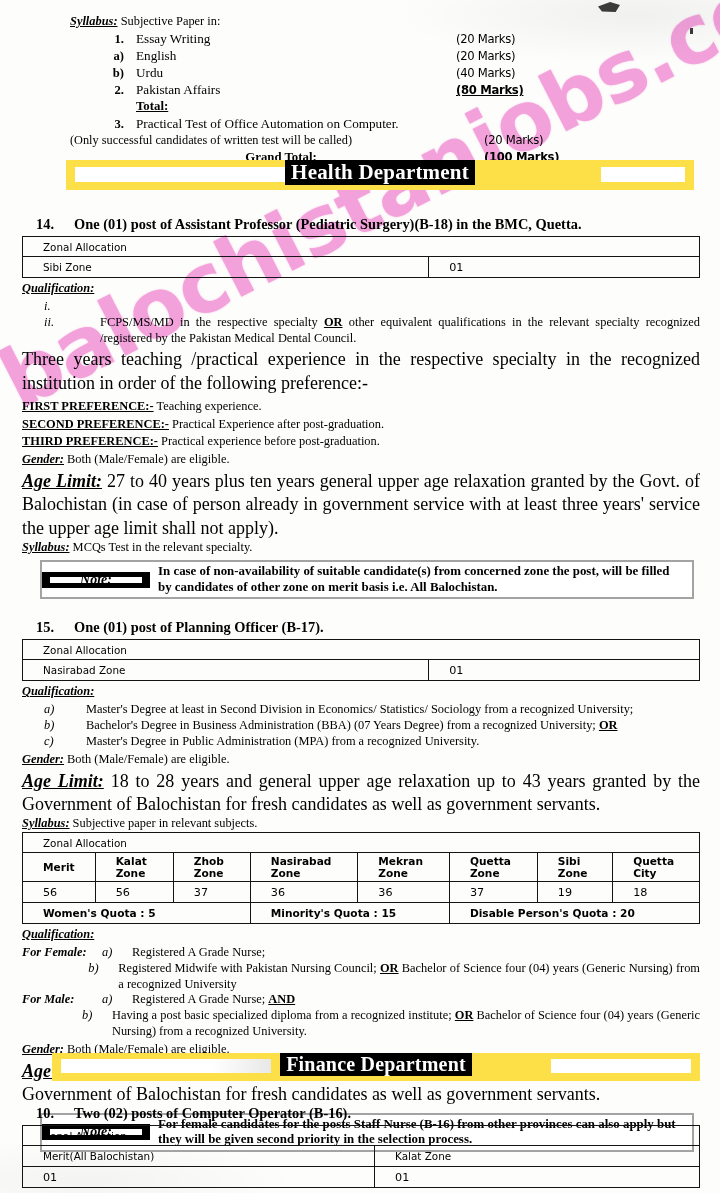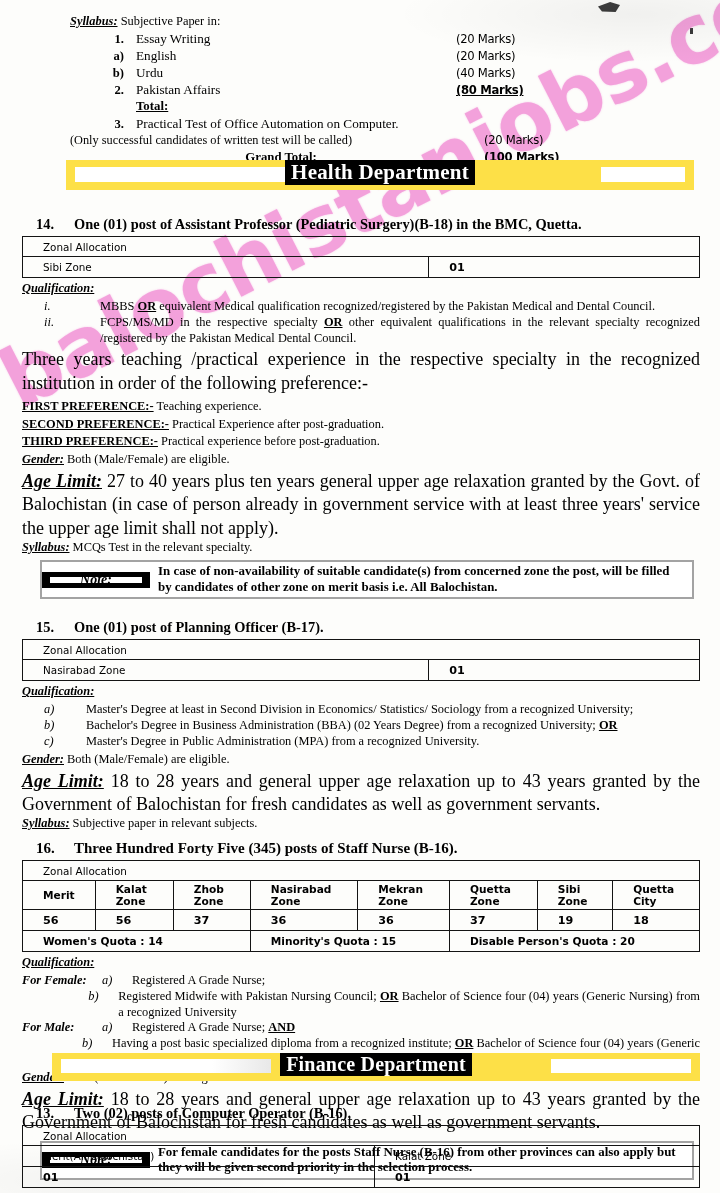--- a/index.html
+++ b/index.html
@@ -172,21 +172,21 @@
     font-family: "DejaVu Sans", sans-serif;
     font-size: 10.4px;
   }
   table.zt td, table.zt th {
     border: 1px solid #141414;
     padding: 2px 20px;
     font-weight: normal;
   }
   table.zt td.hdr { font-weight: normal; height: 15px; }
   table.zt td.zone { height: 16px; }
-  table.zt td.val { font-weight: bold; height: 16px; font-size: 11.2px; }
+  table.zt td.val { font-weight: normal; height: 16px; font-size: 11.2px; }
   table.zt td.quota { font-weight: bold; height: 16px; font-size: 10.6px; }
   table.nurse td.zone { font-weight: bold; font-size: 10.6px; }
 
   
   .qual-head { margin-top: 3px; }
   .ritem {
     display: flex;
     font-size: 12.4px;
     line-height: 1.28;
     margin-bottom: 0px;
@@ -341,21 +341,20 @@
         </tbody>
           </table>
 
         <div class="ln qual-head">
           <span class="lbl">Qualification:</span>
         </div>
 
         <div style="margin-top:2px">
           <div class="ritem">
             <span class="marker m-roman">i.</span>
-            <span class="body"><span>MBBS </span><span class="bold u">OR</span><span> equivalent Medical qualification recognized/registered by the Pakistan Medical and Dental Council.</span></span>
           </div>
           <div class="ritem">
             <span class="marker m-roman">ii.</span>
             <span class="body"><span>FCPS/MS/MD in the respective specialty </span><span class="bold u">OR</span><span> other equivalent qualifications in the relevant specialty recognized /registered by the Pakistan Medical Dental Council.</span></span>
           </div>
         </div>
 
         <div class="para">Three years teaching /practical experience in the respective  specialty in the recognized institution in order of the following preference:-</div>
 
         <div class="pref-line" style="margin-top:3px">
@@ -411,44 +410,40 @@
           <span class="lbl">Qualification:</span>
         </div>
 
         <div style="margin-top:2px">
           <div class="ritem">
             <span class="marker m-alpha">a)</span>
             <span class="body"><span>Master's Degree at least in Second Division in Economics/ Statistics/ Sociology from a recognized University;</span><span class="bold u"></span></span>
           </div>
           <div class="ritem">
             <span class="marker m-alpha">b)</span>
-            <span class="body"><span>Bachelor's Degree in Business Administration (BBA) (02 Years Degree) from a recognized University; </span><span class="bold u">OR</span></span>
+            <span class="body"><span>Bachelor's Degree in Business Administration (BBA) (07 Years Degree) from a recognized University; </span><span class="bold u">OR</span></span>
           </div>
           <div class="ritem">
             <span class="marker m-alpha">c)</span>
             <span class="body"><span>Master's Degree in Public Administration (MPA) from a recognized University.</span></span>
           </div>
         </div>
 
         <div class="ln" style="margin-top:2px">
           <span class="lbl">Gender:</span><span> Both (Male/Female) are eligible.</span>
         </div>
         <div class="para">
           <span class="lbl">Age Limit:</span><span> 18 to 28 years and general upper age relaxation up to 43 years granted by the Government of Balochistan for fresh candidates as well as government servants.</span>
         </div>
         <div class="ln">
           <span class="lbl">Syllabus:</span><span> Subjective paper in relevant subjects.</span>
         </div>
       </div>
 
       <div class="sec">
-        <div class="post-head" style="font-size:15px; margin-top:8px">
-          <span class="pnum">16.</span>
-          <span>Three Hundred Forty Five (345) posts of Staff Nurse (B-16).</span>
-        </div>
 
         <table class="zt nurse">
           <tbody>
               <tr>
             <td class="hdr" colspan="8">Zonal Allocation</td>
           </tr>
           <tr>
             <td class="zone">Merit</td>
             <td class="zone">Kalat Zone</td>
             <td class="zone">Zhob Zone</td>
@@ -462,21 +457,21 @@
             <td class="val">56</td>
             <td class="val">56</td>
             <td class="val">37</td>
             <td class="val">36</td>
             <td class="val">36</td>
             <td class="val">37</td>
             <td class="val">19</td>
             <td class="val">18</td>
           </tr>
           <tr>
-            <td class="quota" colspan="3">Women's Quota : 14</td>
+            <td class="quota" colspan="3">Women's Quota : 5</td>
             <td class="quota" colspan="2">Minority's Quota : 15</td>
             <td class="quota" colspan="3">Disable Person's Quota : 20</td>
           </tr>
         </tbody>
           </table>
 
         <div class="ln qual-head">
           <span class="lbl">Qualification:</span>
         </div>
 
@@ -525,21 +520,21 @@
       <div class="dept-banner" style="height:28px">
         <span class="bar-l" style="width:210px; top:6px; height:14px; background:linear-gradient(90deg,#fff 0%,#fff 72%,#e8e8e8 100%);"></span>
         <span class="bar-r" style="width:140px; top:6px; height:14px;"></span>
         <span class="dept-title" style="font-size:20px">Finance Department</span>
       </div>
     </div>
 
     <div style="position:absolute; top:1085px; left:0; width:720px;">
       <div class="sec">
         <div class="post-head">
-          <span class="pnum">13.</span>
+          <span class="pnum">10.</span>
           <span>Two (02) posts of Computer Operator (B-16).</span>
         </div>
 
         <table class="zt">
           <tbody>
               <tr>
             <td class="hdr" colspan="2">Zonal Allocation</td>
           </tr>
           <tr>
             <td class="zone" style="width:52%">Merit(All Balochistan)</td>

